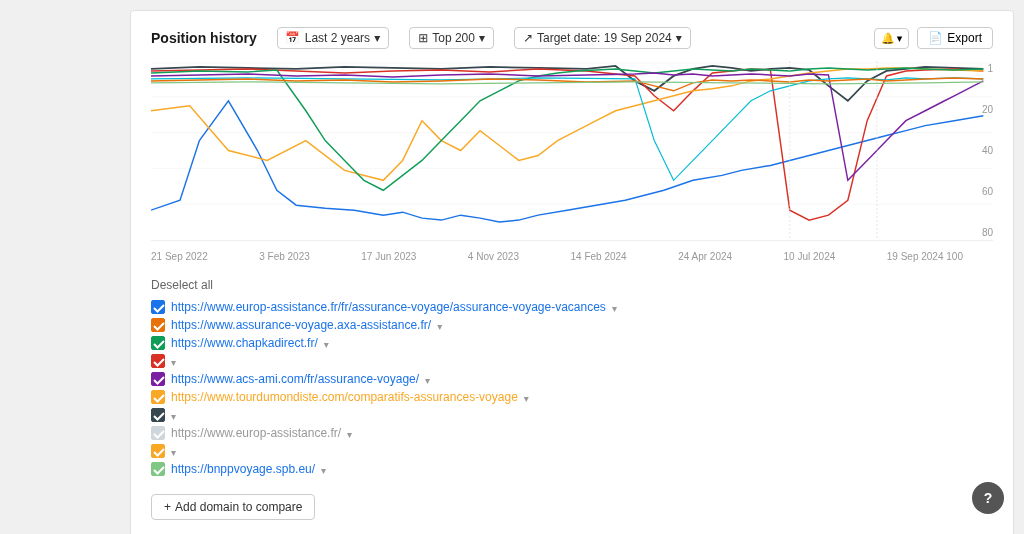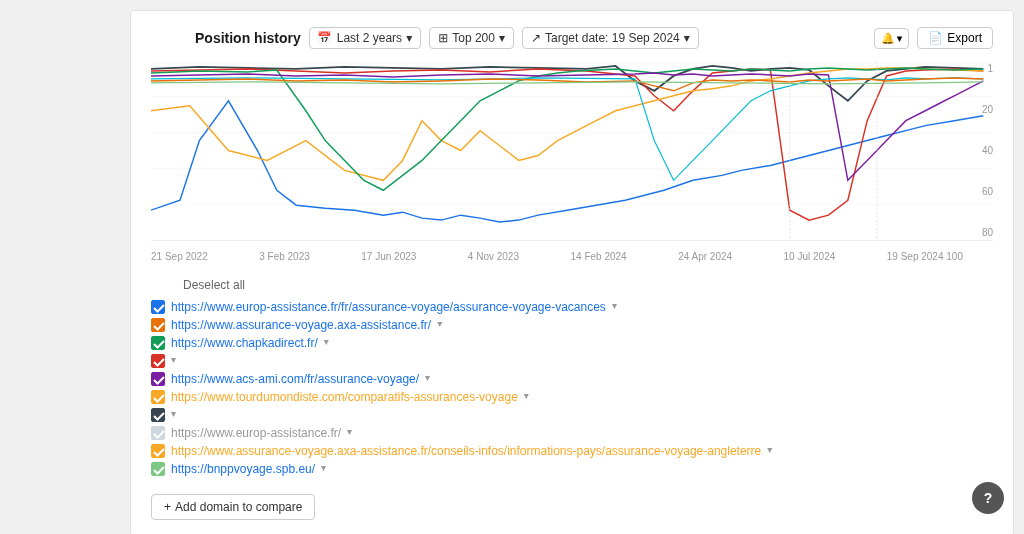--- a/index.html
+++ b/index.html
@@ -17,24 +17,23 @@
     .card {
       background: #fff;
       margin: 0 10px 10px 130px;
       border-radius: 4px;
       border: 1px solid #e0e0e0;
       padding: 16px 20px;
     }
     .card-header {
       display: flex;
       align-items: center;
-      gap: 8px;
+      gap: 20px;
       margin-bottom: 12px;
       flex-wrap: wrap;
-      margin-left: 44px;
     }
     .card-title {
       font-weight: 700;
       font-size: 14px;
       color: #1a1a1a;
     }
     .pill-btn {
       display: inline-flex;
       align-items: center;
       gap: 4px;
@@ -95,29 +94,28 @@
       color: #999;
       padding: 2px 0;
       width: 30px;
       text-align: right;
     }
     .deselect-all {
       font-size: 12px;
       color: #666;
       margin-bottom: 6px;
       cursor: pointer;
-      margin-left: 32px;
     }
     .domain-list {
       list-style: none;
       margin-bottom: 12px;
     }
     .domain-item {
       display: flex;
-      align-items: flex-start;
+      align-items: flex-end;
       gap: 6px;
       padding: 2px 0;
       font-size: 12px;
     }
     .domain-checkbox {
       width: 14px;
       height: 14px;
       border-radius: 2px;
       flex-shrink: 0;
       display: inline-block;
@@ -346,21 +344,20 @@
         </span>
         <span class="domain-link" style="color:#999;">https://www.europ-assistance.fr/</span>
         <span class="domain-arrow">▾</span>
       </li>
       <li class="domain-item">
         <span class="domain-checkbox" style="background:#f9a825; border:1px solid #f9a825;">
           <svg width="14" height="14" viewBox="0 0 14 14">
               <path d="M2 7 L5.5 10.5 L12 4" stroke="white" stroke-width="2" fill="none"></path>
             </svg>
         </span>
-        <span class="domain-link" style="color:#f9a825;">https://www.assurance-voyage.axa-assistance.fr/conseils-infos/informations-pays/assurance-voyage-angleterre</span>
         <span class="domain-arrow">▾</span>
       </li>
       <li class="domain-item">
         <span class="domain-checkbox" style="background:#81c784; border:1px solid #81c784;">
           <svg width="14" height="14" viewBox="0 0 14 14">
               <path d="M2 7 L5.5 10.5 L12 4" stroke="white" stroke-width="2" fill="none"></path>
             </svg>
         </span>
         <span class="domain-link">https://bnppvoyage.spb.eu/</span>
         <span class="domain-arrow">▾</span>

